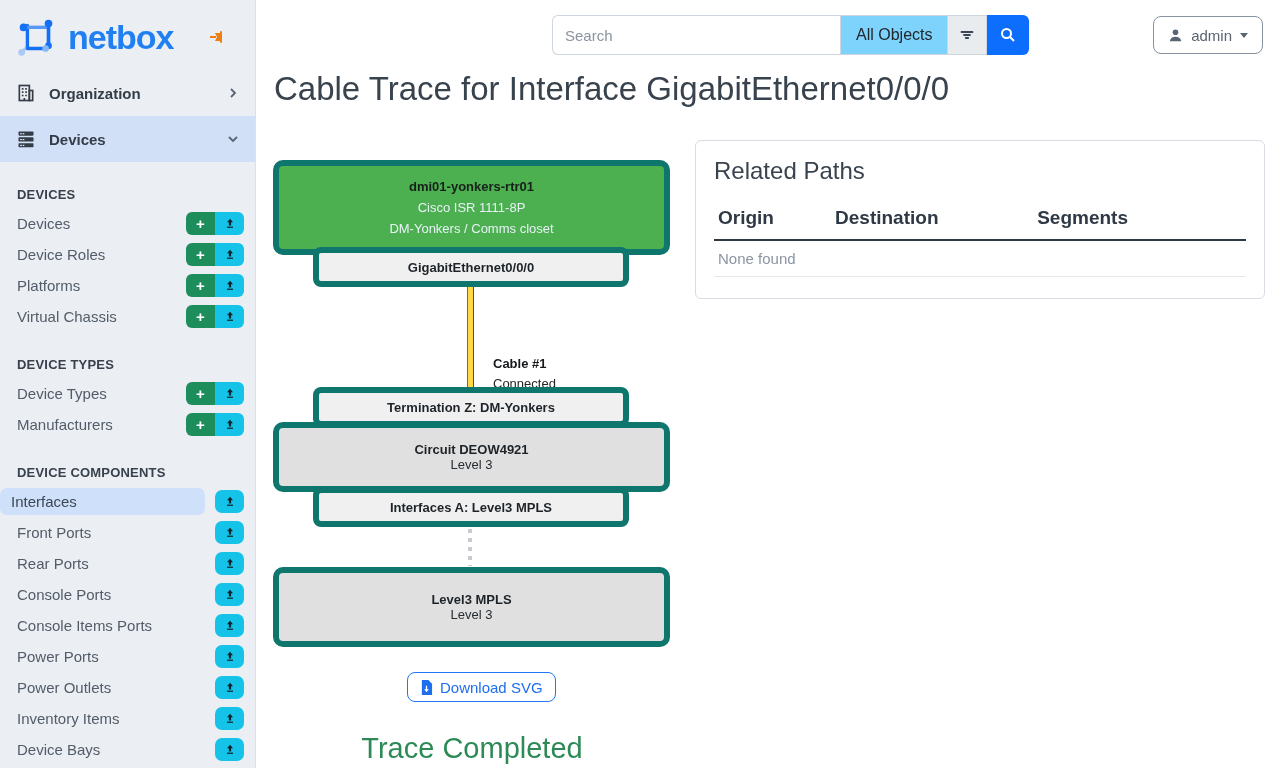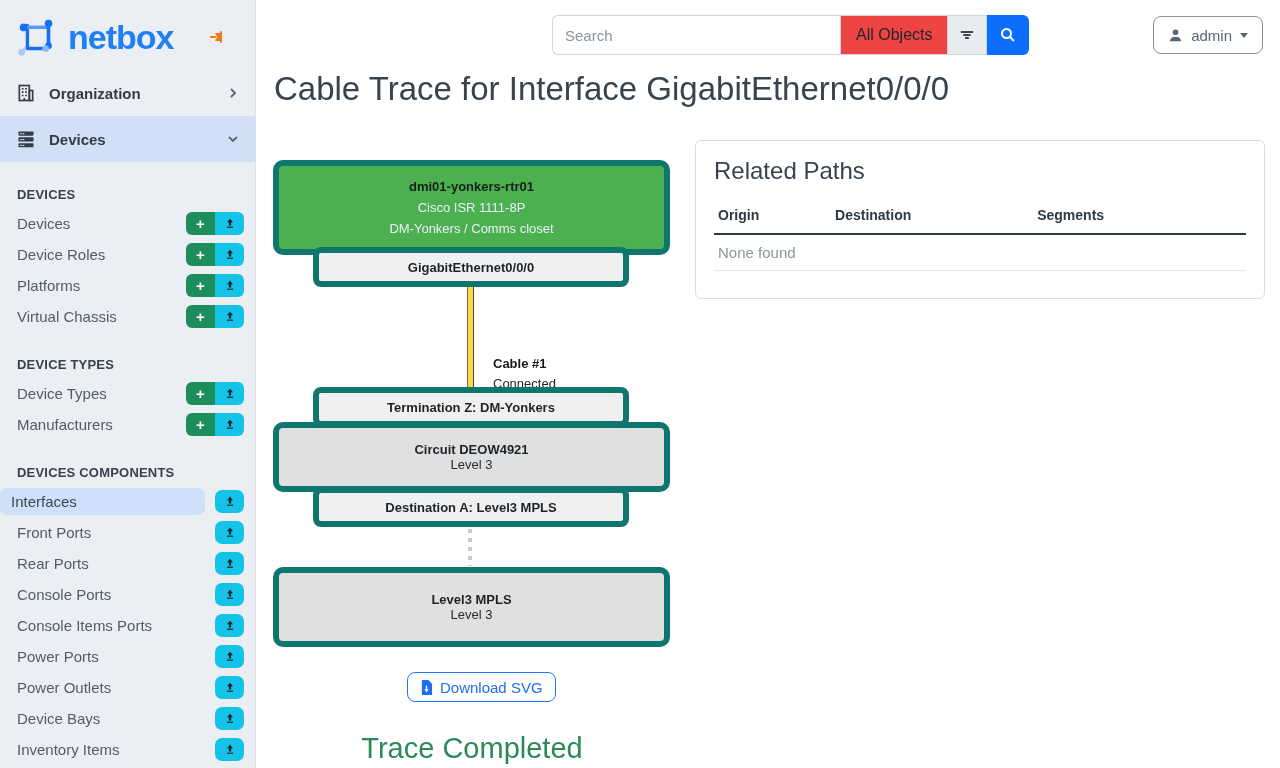--- a/index.html
+++ b/index.html
@@ -52,21 +52,21 @@
   .main { flex:1; position:relative; background:#fff; }
 
   .search-group { position:absolute; left:276px; top:15px; height:40px; display:flex;padding-left:20px; }
   .search-input {
     width:288px; height:40px; border:1px solid #cfd6dd; border-right:none;
     border-radius:6px 0 0 6px; padding:0 12px; font-size:15px; outline:none;
     font-family:"Liberation Sans", sans-serif; color:#21262c;
   }
   .search-input::placeholder { color:#8a939f; }
   .scope-btn {
-    background:#ef4444; border:1px solid #cfd6dd; border-right:none; color:#21262c;
+    background:#7dd3fc; border:1px solid #cfd6dd; border-right:none; color:#21262c;
     font-size:16px; padding:0 15px; display:flex; align-items:center; cursor:pointer;
   }
   .filter-btn {
     background:#e9ecef; border:1px solid #cfd6dd; width:40px;
     display:flex; align-items:center; justify-content:center; cursor:pointer;
   }
   .search-btn {
     background:#0d6efd; border:none; width:42px; border-radius:0 6px 6px 0;
     display:flex; align-items:center; justify-content:center; cursor:pointer;
   }
@@ -134,21 +134,21 @@
   }
 
   
   .paths-card {
     position:absolute; left:439px; top:140px; width:570px; height:159px;
     background:#fff; border:1px solid #d8dde3; border-radius:6px; padding:16px 18px;
   }
   .paths-title { font-size:24px; font-weight:400; color:#39434e; margin-bottom:16px; }
   .paths-table { width:100%; border-collapse:collapse; }
   .paths-table th {
-    text-align:left; font-size:14px; font-weight:700; color:#2f3945;
+    text-align:left; font-size:19px; font-weight:700; color:#2f3945;
     padding:6px 4px 10px 4px; border-bottom:2px solid #2f3945;
   }
   .paths-table td {
     font-size:15px; color:#8b95a3; padding:9px 4px; border-bottom:1px solid #e4e8ec;
   }
 
   svg { display:block; }
 </style>
 </head>
 <body>
@@ -307,21 +307,21 @@
             <svg width="12" height="12" viewBox="0 0 16 16" fill="#08232b">
               <path d="M8 1l4 4.5H9.5V10h-3V5.5H4z"></path>
               <rect x="4" y="11.5" width="8" height="1.6"></rect>
             </svg>
           </button>
       </div>
     </div>
   </div>
 
   <div class="side-section">
-    <div class="section-title">DEVICES COMPONENTS</div>
+    <div class="section-title">DEVICE COMPONENTS</div>
 
     <div class="side-item active">
       <div class="label-wrap">
           <span>Interfaces</span>
         </div>
       <div class="btn-group" style="margin-left:10px;">
         <button class="mini-btn import lone">
             <svg width="12" height="12" viewBox="0 0 16 16" fill="#08232b">
               <path d="M8 1l4 4.5H9.5V10h-3V5.5H4z"></path>
               <rect x="4" y="11.5" width="8" height="1.6"></rect>
@@ -402,34 +402,34 @@
           <button class="mini-btn import lone">
             <svg width="12" height="12" viewBox="0 0 16 16" fill="#08232b">
               <path d="M8 1l4 4.5H9.5V10h-3V5.5H4z"></path>
               <rect x="4" y="11.5" width="8" height="1.6"></rect>
             </svg>
           </button>
         </div>
     </div>
     <div class="side-item">
       <div class="label-wrap">
+          <span>Inventory Items</span>
+        </div>
+      <div class="btn-group">
+          <button class="mini-btn import lone">
+            <svg width="12" height="12" viewBox="0 0 16 16" fill="#08232b">
+              <path d="M8 1l4 4.5H9.5V10h-3V5.5H4z"></path>
+              <rect x="4" y="11.5" width="8" height="1.6"></rect>
+            </svg>
+          </button>
+        </div>
+    </div>
+    <div class="side-item">
+      <div class="label-wrap">
           <span>Device Bays</span>
-        </div>
-      <div class="btn-group">
-          <button class="mini-btn import lone">
-            <svg width="12" height="12" viewBox="0 0 16 16" fill="#08232b">
-              <path d="M8 1l4 4.5H9.5V10h-3V5.5H4z"></path>
-              <rect x="4" y="11.5" width="8" height="1.6"></rect>
-            </svg>
-          </button>
-        </div>
-    </div>
-    <div class="side-item">
-      <div class="label-wrap">
-          <span>Inventory Items</span>
         </div>
       <div class="btn-group">
           <button class="mini-btn import lone">
             <svg width="12" height="12" viewBox="0 0 16 16" fill="#08232b">
               <path d="M8 1l4 4.5H9.5V10h-3V5.5H4z"></path>
               <rect x="4" y="11.5" width="8" height="1.6"></rect>
             </svg>
           </button>
         </div>
     </div>
@@ -493,21 +493,21 @@
     <div class="tbox termz-box">
       <span>Termination Z: DM-Yonkers</span>
     </div>
 
     <div class="tbox circuit-box">
       <div class="gray-title">Circuit DEOW4921</div>
       <div class="gray-sub">Level 3</div>
     </div>
 
     <div class="tbox terma-box">
-      <span>Destination A: Level3 MPLS</span>
+      <span>Interfaces A: Level3 MPLS</span>
     </div>
 
     <div class="dotted-line"></div>
 
     <div class="tbox provider-box">
       <div class="gray-title">Level3 MPLS</div>
       <div class="gray-sub">Level 3</div>
     </div>
 
     <button class="download-btn">

